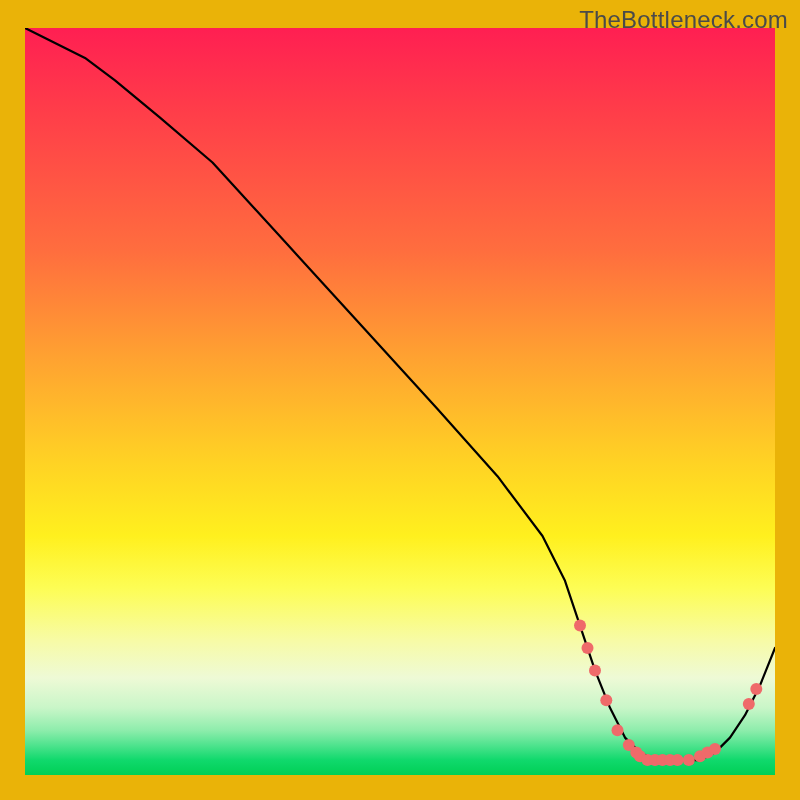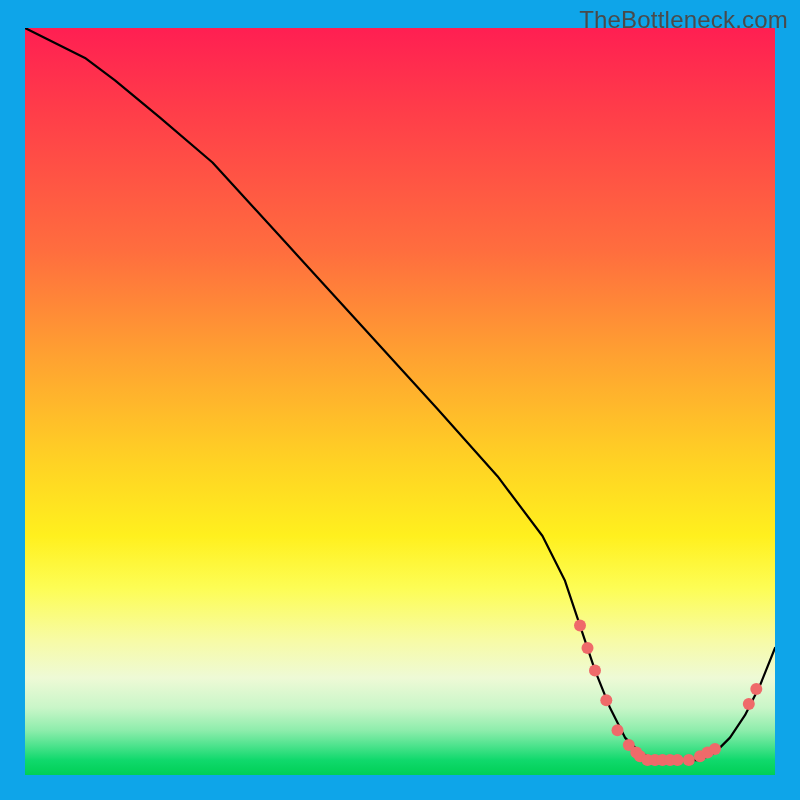--- a/index.html
+++ b/index.html
@@ -1,21 +1,21 @@
 <!DOCTYPE html>
 <html><head>
 <meta charset="utf-8">
 <style>
   * { margin: 0; padding: 0; box-sizing: border-box; }
   html, body { width: 800px; height: 800px; background: #000; overflow: hidden; }
   .container {
     position: relative;
     width: 800px;
     height: 800px;
-    background: #0ea5e9;
+    background: #eab308;
   }
   .watermark {
     position: absolute;
     top: 6px;
     right: 12px;
     font-family: Arial, Helvetica, sans-serif;
     font-size: 24px;
     color: #4a4a4a;
     letter-spacing: 0.2px;
     z-index: 3;

